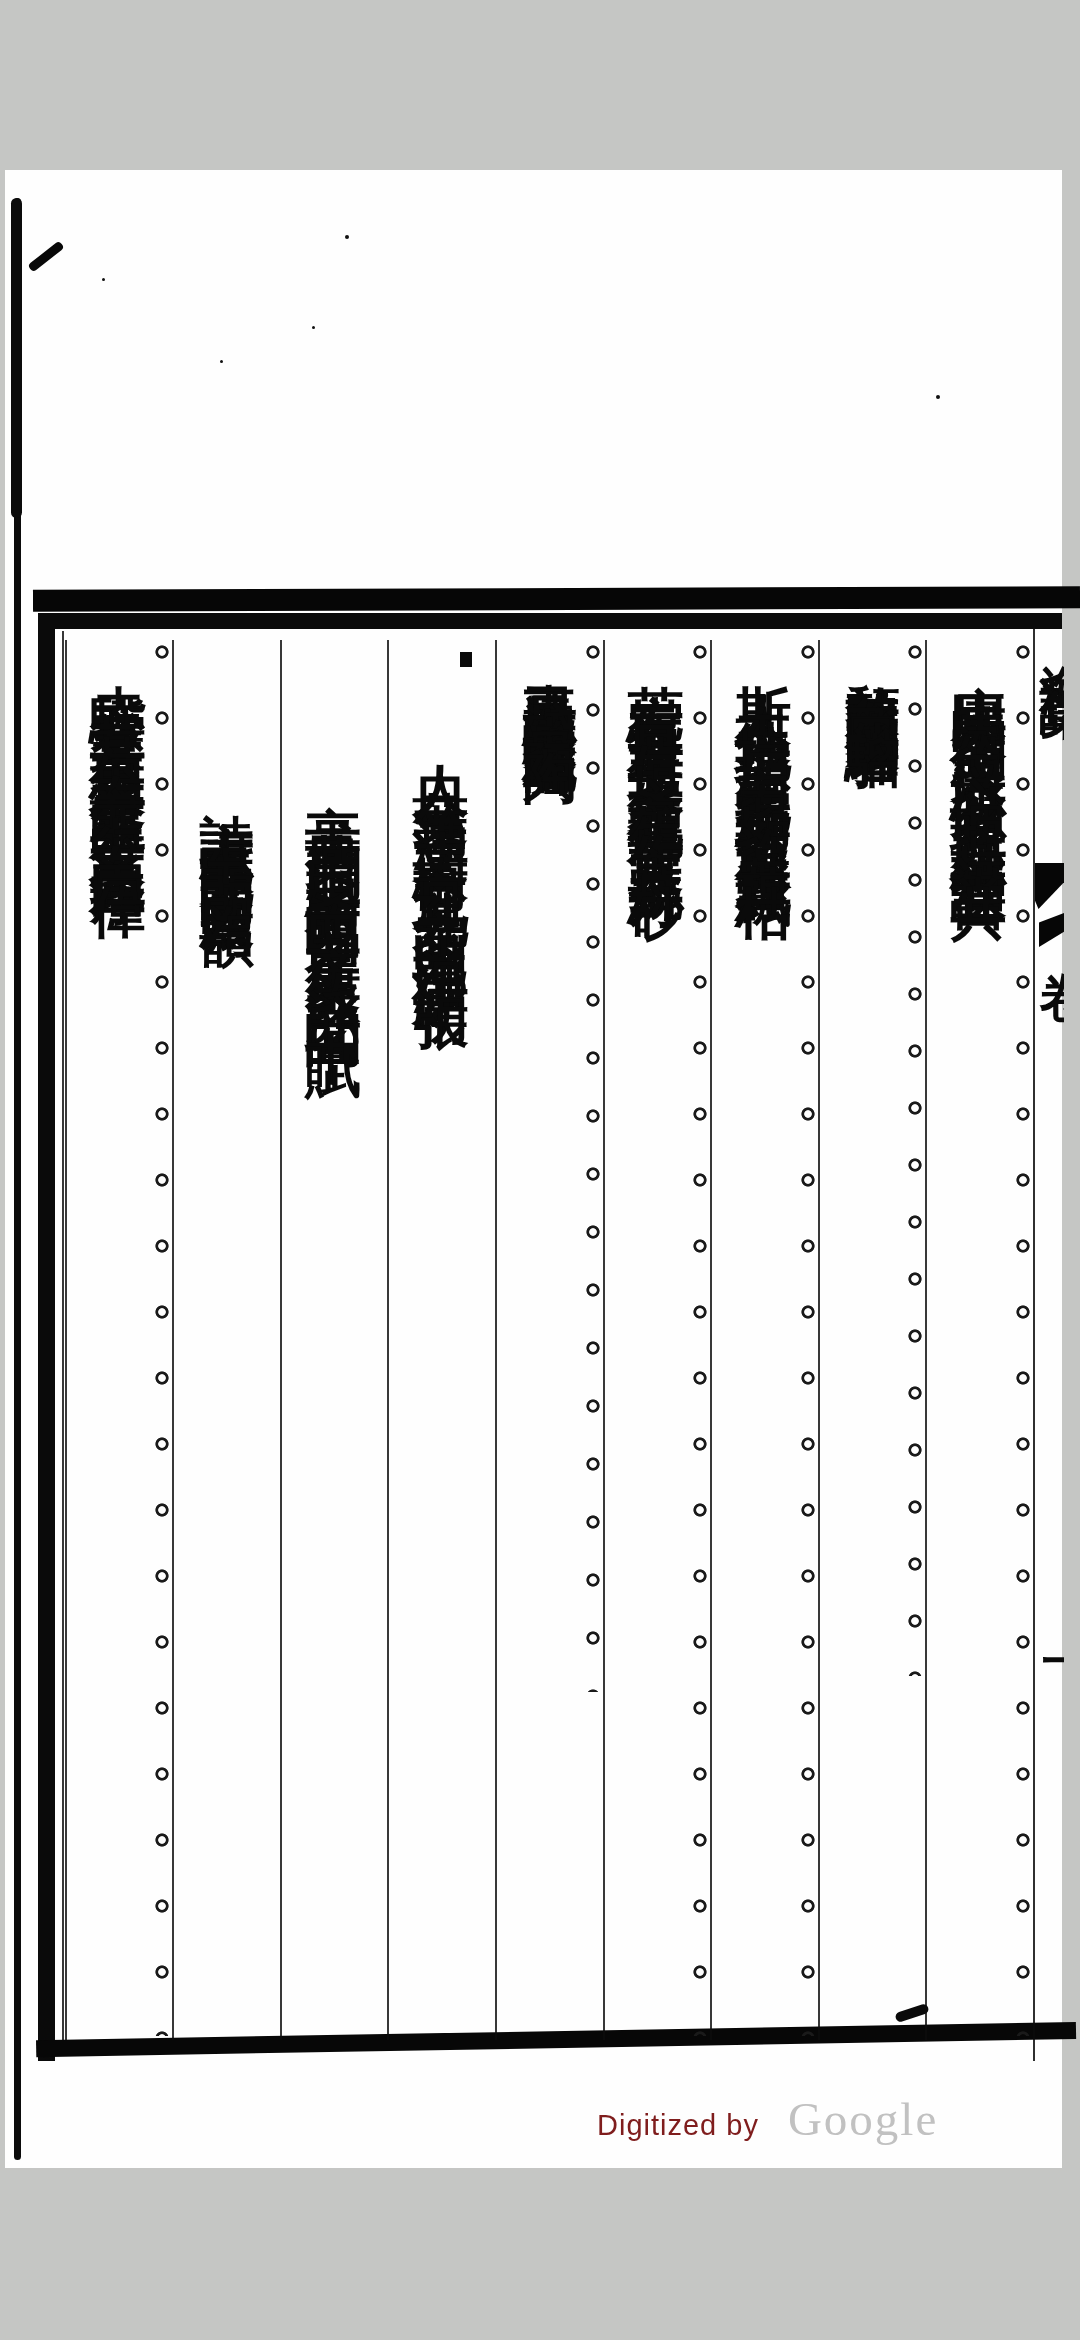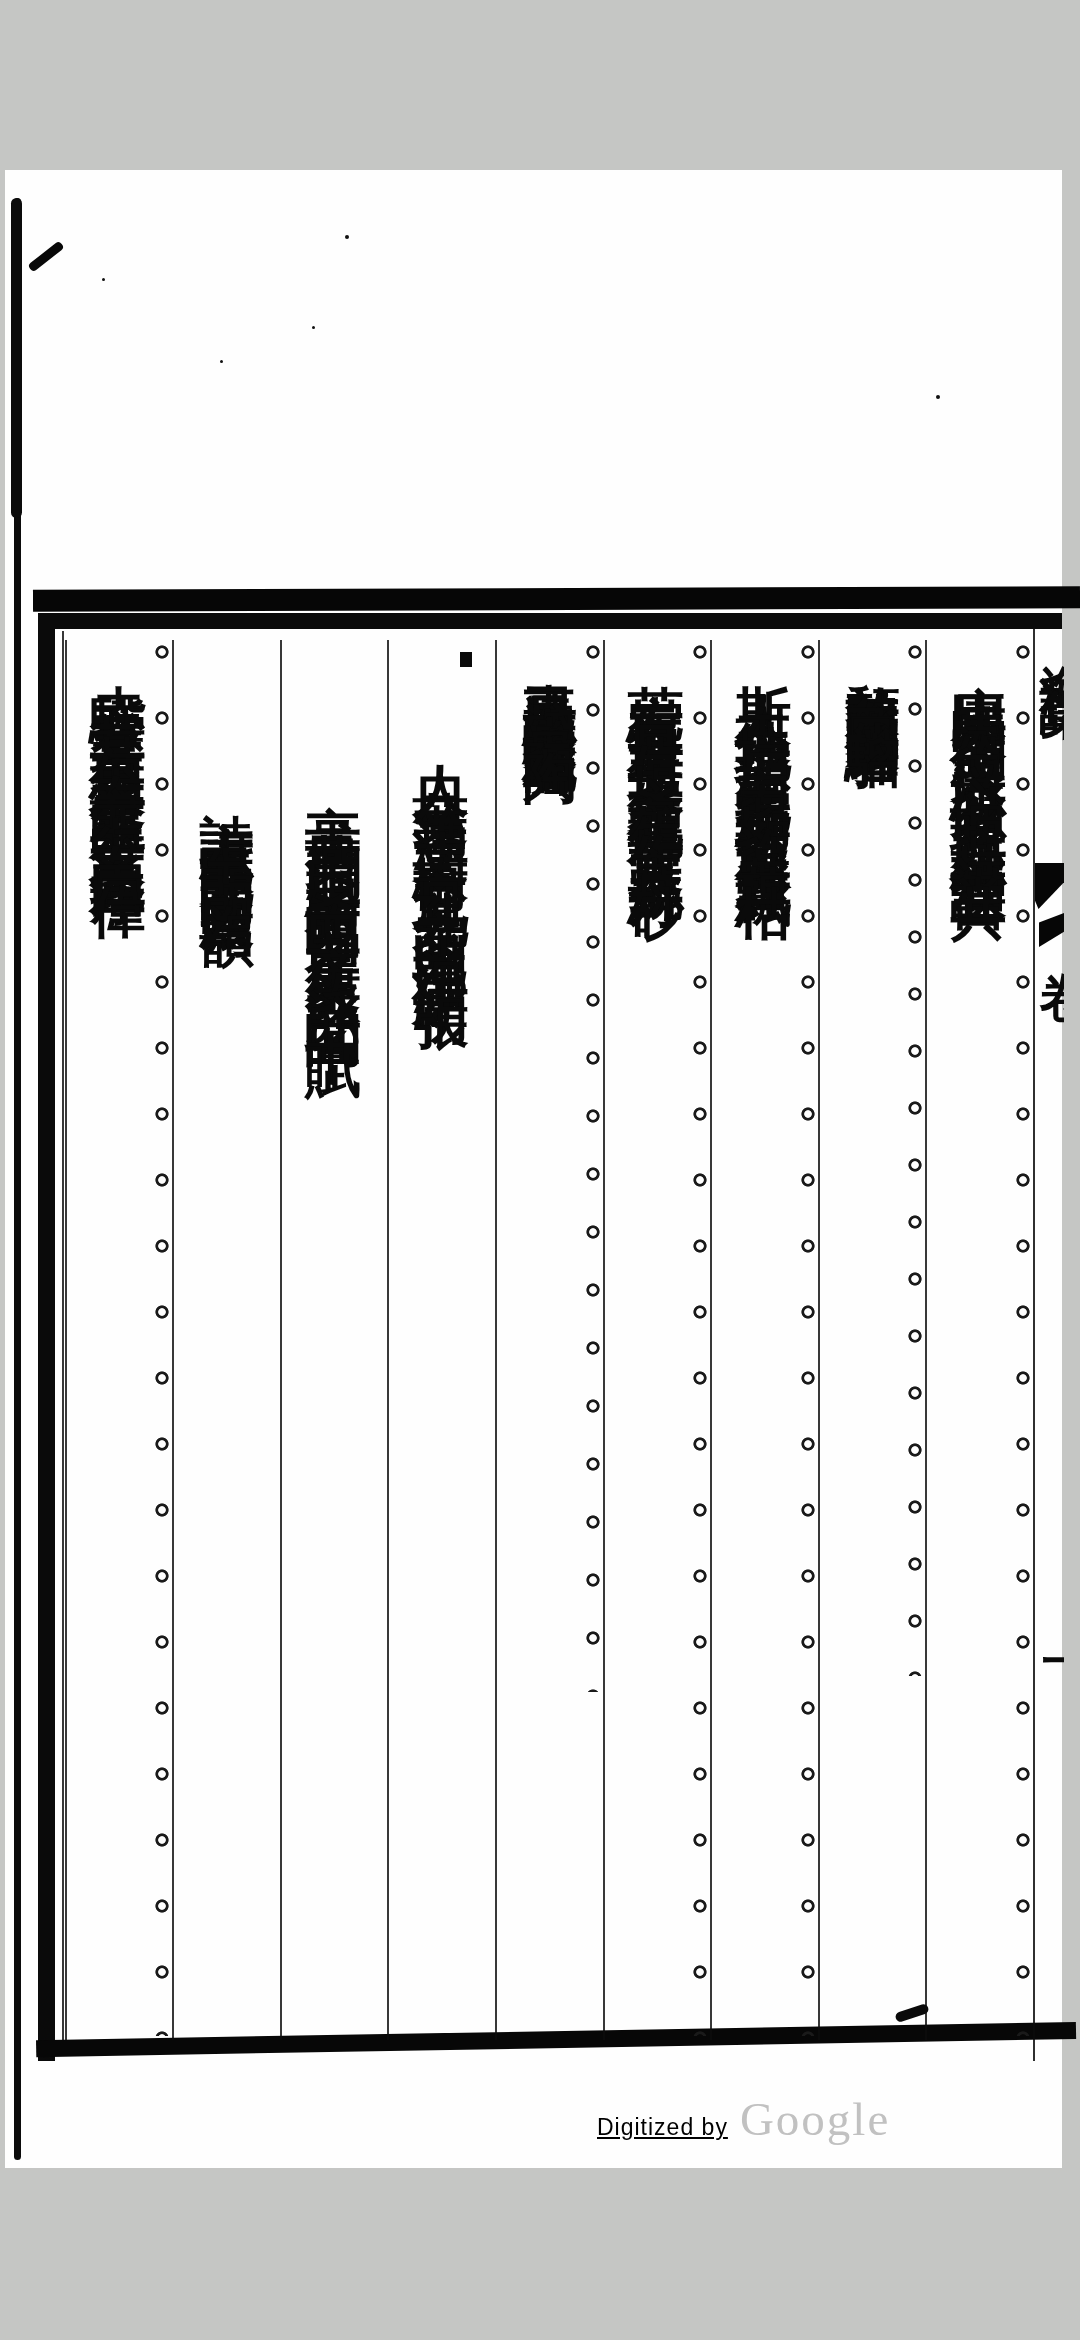--- a/index.html
+++ b/index.html
@@ -63,22 +63,22 @@
   .spine-num{top:1022px;font-size:50px;}
   .fishtail-a{position:absolute;left:0;top:250px;width:29px;height:46px;background:#060606;clip-path:polygon(0 0,100% 0,100% 42%,12% 100%,0 82%);}
   .fishtail-b{position:absolute;left:4px;top:300px;width:25px;height:34px;background:#060606;clip-path:polygon(0 28%,100% 0,100% 55%,0 100%);}
 
   
   .speck{position:absolute;background:#111;border-radius:50%;}
   .blotch{position:absolute;background:#0a0a0a;}
 
   
   .watermark{position:absolute;left:597px;top:2092px;display:flex;align-items:baseline;}
-  .wm-prefix{font-family:"Liberation Sans",sans-serif;font-size:23px;color:#000000;letter-spacing:1px;text-decoration:underline;}
-  .wm-logo{font-family:"Liberation Serif",serif;font-size:47px;color:#c1c1c1;margin-left:12px;letter-spacing:2px;}
+  .wm-prefix{font-family:"Liberation Sans",sans-serif;font-size:29px;color:#7f1d1d;letter-spacing:1px;}
+  .wm-logo{font-family:"Liberation Serif",serif;font-size:47px;color:#c1c1c1;margin-left:29px;letter-spacing:2px;}
 </style>
 </head>
 <body>
 
 <div id="canvas">
 
   <div class="page"></div>
 
   <div class="edge-line"></div>
   <div class="edge-line-thick"></div>

